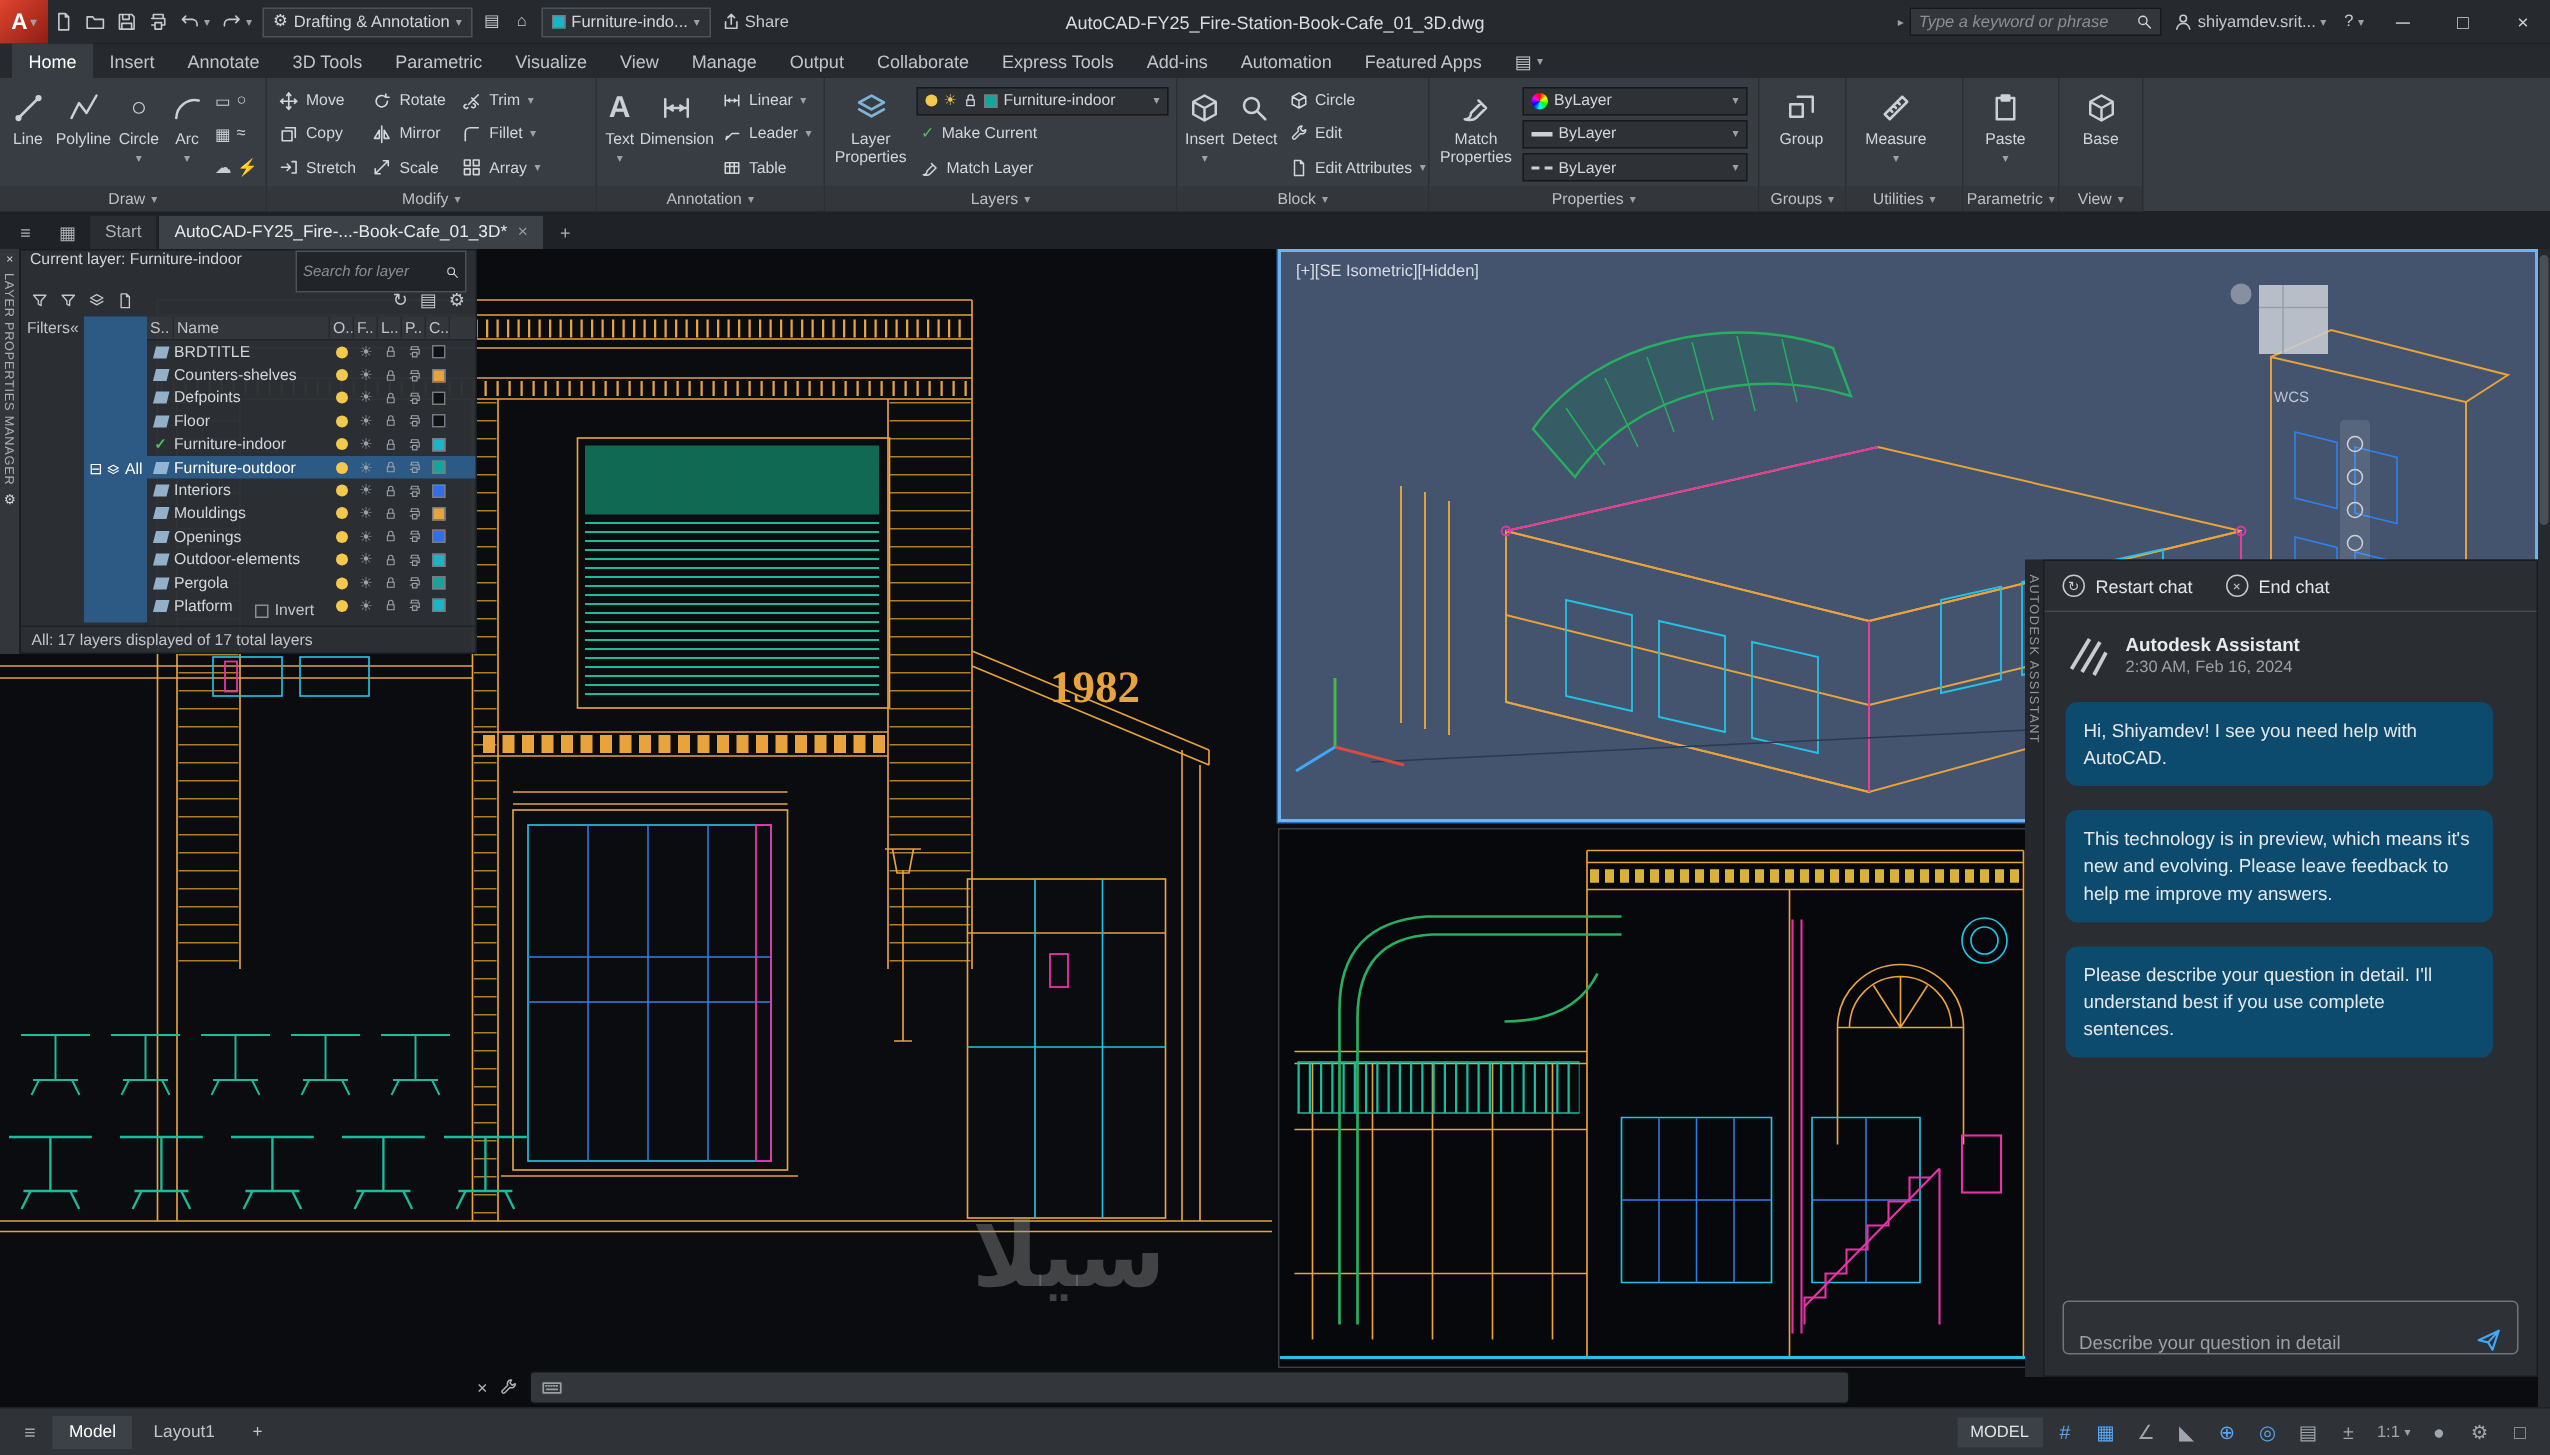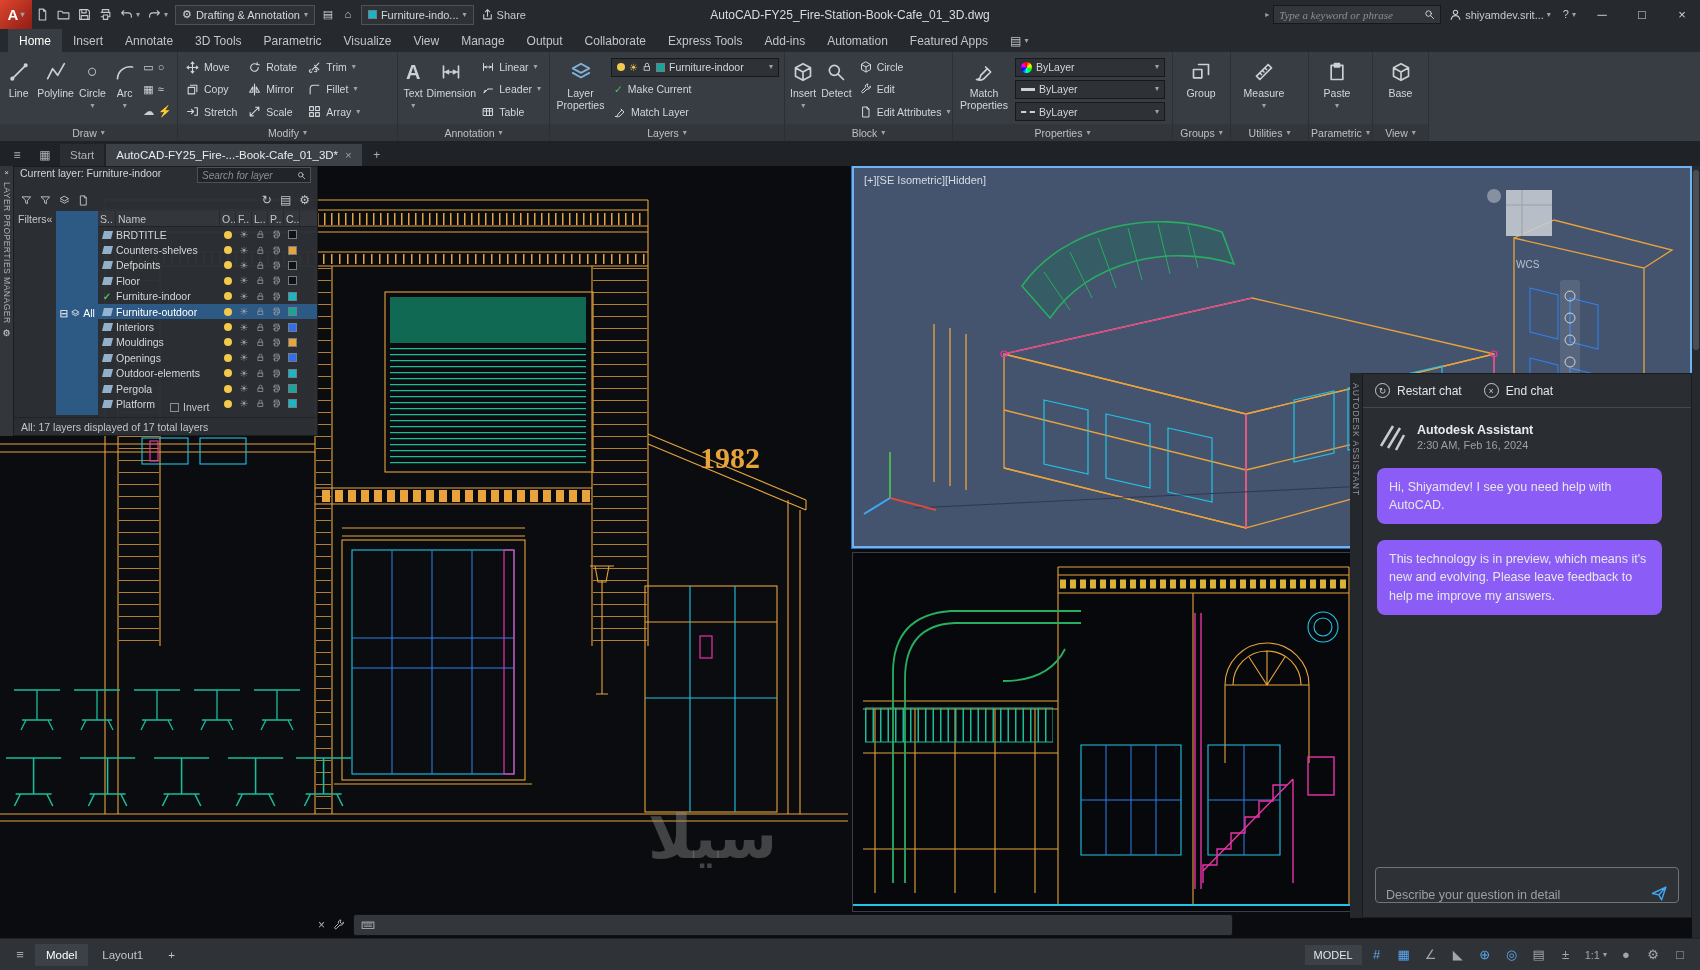--- a/index.html
+++ b/index.html
@@ -8,21 +8,21 @@
 .caret{font-size:8px;color:#9ea2a6;line-height:1}
 .glyph{line-height:1}
 
 .titlebar{height:29px;background:#26292d;display:flex;align-items:center;position:relative;z-index:20}
 .acad-logo{width:32px;height:29px;background:linear-gradient(135deg,#e0452f,#8f1d14);color:#fff;font-weight:bold;display:flex;align-items:center;justify-content:center;font-size:15px;gap:2px}
 .tbtn{height:22px;min-width:20px;display:flex;align-items:center;justify-content:center;gap:3px;padding:0 4px;color:#c7cacd;font-size:11px;white-space:nowrap}
 .tb-dd{border:1px solid #4e5257;background:#2e3236;height:20px;display:flex;align-items:center;gap:4px;padding:0 6px;font-size:11px;margin:0 3px;white-space:nowrap}
 .tb-title{position:absolute;left:0;right:0;top:0;height:29px;display:flex;align-items:center;justify-content:center;font-size:12px;color:#dadde0;pointer-events:none}
 .tb-right{margin-left:auto;display:flex;align-items:center;gap:4px;height:100%;position:relative;z-index:2}
 .searchbox{width:168px;height:19px;background:#33373b;border:1px solid #17191b;display:flex;align-items:center;padding:0 5px;gap:4px}
-.searchbox input{flex:1;background:transparent;border:0;outline:0;font-style:italic;color:#b7bbbf;font-size:11px;font-family:Liberation Serif, serif;min-width:0}
+.searchbox input{flex:1;background:transparent;border:0;outline:0;font-style:italic;color:#b7bbbf;font-size:11px;font-family:Liberation Sans, sans-serif;min-width:0}
 .searchbox input::placeholder{color:#8b9094}
 .winbtn{width:36px;height:29px;display:flex;align-items:center;justify-content:center;color:#cfd2d5;font-size:13px}
 .tb-left{display:flex;align-items:center;position:relative;z-index:2}
 
 .rtabs{height:23px;background:#26292d;display:flex;align-items:stretch;padding-left:8px}
 .rtab{padding:0 11px;font-size:12px;color:#c3c6c9;display:flex;align-items:center}
 .rtab.active{background:#383d43;color:#fff}
 
 .ribbon{height:89px;background:#383d43;display:flex}
 .rpanel{display:flex;flex-direction:column;border-right:1px solid #2c2f34;flex:0 0 auto}
@@ -52,21 +52,21 @@
 .vp-elev2{left:852px;top:386px;width:500px;height:360px;border:1px solid #3a3f45;z-index:2}
 .vscroll{position:absolute;right:0;top:0;bottom:0;width:8px;background:#26292d;z-index:3}
 .vscroll .thumb{position:absolute;top:4px;left:1px;width:6px;height:180px;background:#4a4f55;border-radius:3px}
 .wm{position:absolute;left:648px;top:636px;font-size:60px;font-weight:bold;color:rgba(150,150,150,.4);font-family:"DejaVu Sans",sans-serif;letter-spacing:2px;z-index:3}
 
 .lpm{position:absolute;left:0;top:0;width:318px;height:270px;display:flex;z-index:5}
 .lpm-strip{width:13px;background:#33373c;display:flex;flex-direction:column;align-items:center;padding:3px 0;gap:5px}
 .vtext{writing-mode:vertical-rl;font-size:8.5px;letter-spacing:.5px;color:#aeb2b6}
 .lpm-main{flex:1;background:rgba(44,48,53,.97);border:1px solid #1a1c1f;display:flex;flex-direction:column;min-width:0}
 .lpm-h1{height:22px;display:flex;padding:0 6px;gap:6px;font-size:10.5px;color:#d3d6d9}
-.lpm-search{margin-left:auto;width:114px;height:16px;background:#212428;border:1px solid #4e5257;display:flex;align-items:center;padding:0 4px;gap:18px}
+.lpm-search{margin-left:auto;width:114px;height:28px;background:#212428;border:1px solid #4e5257;display:flex;align-items:center;padding:0 4px;gap:18px}
 .lpm-search input{flex:1;background:transparent;border:0;outline:0;font-style:italic;font-size:10px;color:#b7bbbf;font-family:inherit;min-width:0}
 .lpm-search input::placeholder{color:#8b9094}
 .lpm-tools{height:22px;display:flex;align-items:center;padding:0 7px;gap:8px;color:#c3c7ca;font-size:12px}
 .lpm-body{flex:1;display:flex;min-height:0}
 .lpm-tree{width:84px;border-right:1px solid #202327;display:flex;flex-direction:row;font-size:10.5px;padding-bottom:2px}
 .tree-h{display:flex;justify-content:space-between;padding:2px 4px;color:#c3c6c9}
 .tree-item{display:flex;gap:3px;padding:1px 3px;color:#d3d6d9;align-items:center;white-space:nowrap}
 .tree-item.sel{background:#2d5a85;color:#fff}
 .invert-row{margin-top:auto;display:flex;gap:4px;align-items:center;padding:2px 5px;color:#c3c6c9}
 .cbox{width:9px;height:9px;border:1px solid #8b9094;display:inline-block}
@@ -86,21 +86,21 @@
 .as-strip{width:12px;background:#24272b;display:flex;justify-content:center;padding-top:10px}
 .as-strip .vtext{letter-spacing:1px;font-size:8.5px;color:#94989c}
 .as-main{flex:1;background:#2a2d31;border:1px solid #1a1c1f;display:flex;flex-direction:column;min-width:0}
 .as-head{height:34px;border-bottom:1px solid #44484d;display:flex;align-items:center;padding:0 12px;gap:22px;flex:0 0 auto}
 .as-btn{display:flex;align-items:center;gap:7px;color:#e3e5e8;font-size:12px}
 .as-cicon{width:15px;height:15px;border:1px solid #c7cacd;border-radius:50%;display:flex;align-items:center;justify-content:center;font-size:9px;color:#c7cacd}
 .as-body{flex:1;padding:8px 14px 0;overflow:hidden}
 .as-id{display:flex;gap:10px;align-items:center;margin:6px 0 0}
 .as-name{font-size:12.5px;font-weight:bold;color:#e8eaec}
 .as-time{font-size:11px;color:#9aa0a6;margin-top:2px}
-.bubble{background:#8b5cf6;border-radius:8px;padding:10px 12px;margin-top:16px;font-size:12.5px;line-height:1.45;color:#e6e8ea;width:95%}
+.bubble{background:#0c4a6e;border-radius:8px;padding:10px 12px;margin-top:16px;font-size:12.5px;line-height:1.45;color:#e6e8ea;width:95%}
 .bubble p+p{margin-top:14px}
 .as-input{padding:10px 12px 14px;flex:0 0 auto}
 .as-field{height:36px;border:1px solid #70757b;border-radius:4px;background:#2e3136;display:flex;align-items:flex-end;padding:0 10px;gap:8px}
 .as-field input{flex:1;background:transparent;border:0;outline:0;color:#dfe2e5;font-size:12.5px;font-family:inherit;min-width:0}
 .as-field input::placeholder{color:#9aa0a6}
 
 .cmdrow{position:absolute;left:318px;top:748px;display:flex;align-items:center;gap:8px;z-index:7}
 .cmd-icon{color:#aeb2b6;font-size:12px;display:flex;align-items:center}
 .cmd-field{width:880px;height:22px;background:#33373c;border:1px solid #101214;border-radius:3px;display:flex;align-items:center;padding:0 7px;gap:7px}
 .cmd-field input{flex:1;background:transparent;border:0;outline:0;color:#cdd1d5;font-size:11.5px;font-style:italic;font-family:"DejaVu Sans Mono",monospace;min-width:0}
@@ -1242,20 +1242,23 @@
             <div class="as-name">Autodesk Assistant</div>
             <div class="as-time">2:30 AM, Feb 16, 2024</div>
           </div>
         </div>
         <div class="bubble">
             <p>Hi, Shiyamdev! I see you need help with AutoCAD.</p>
           </div>
         <div class="bubble">
             <p>This technology is in preview, which means it's new and evolving. Please leave feedback to help me improve my answers.</p>
           </div>
+        <div class="bubble">
+            <p>Please describe your question in detail. I'll understand best if you use complete sentences.</p>
+          </div>
       </div>
       <div class="as-input">
         <div class="as-field">
           <input placeholder="Describe your question in detail" style="">
           <svg class="ic" width="17" height="17" viewBox="0 0 24 24" style="color:#3fa9f5">
               <use href="#i-plane"></use>
             </svg>
         </div>
       </div>
     </div>

